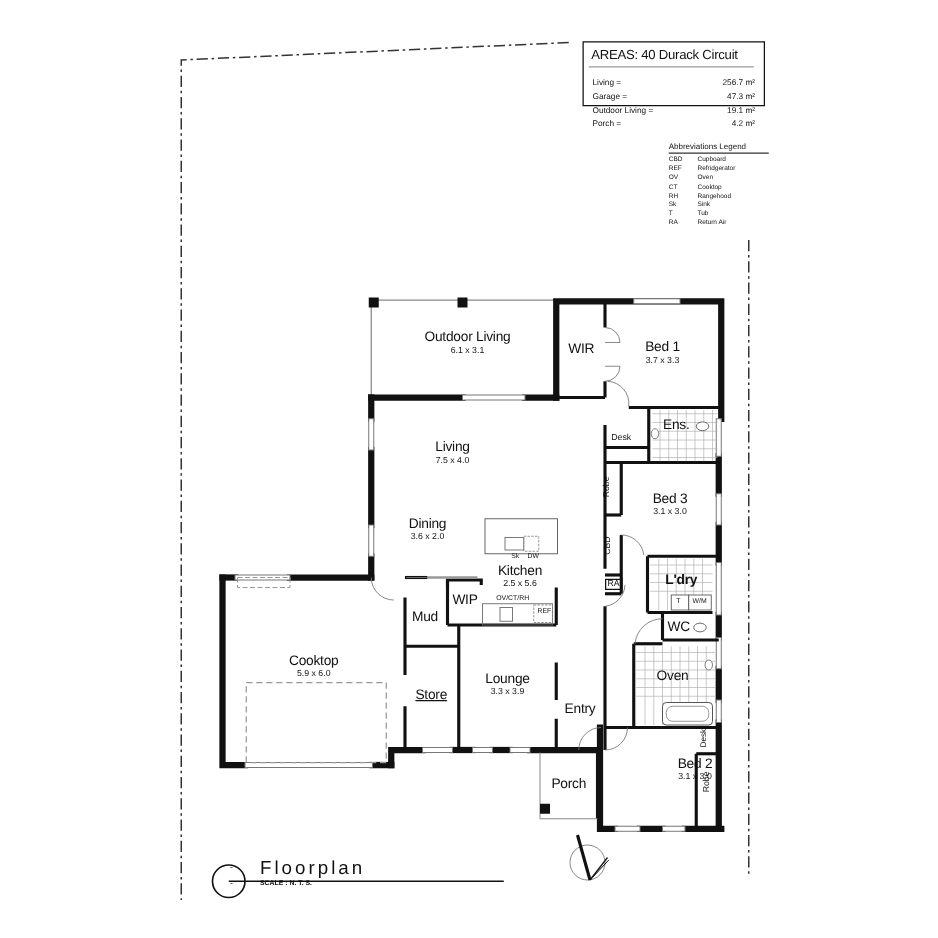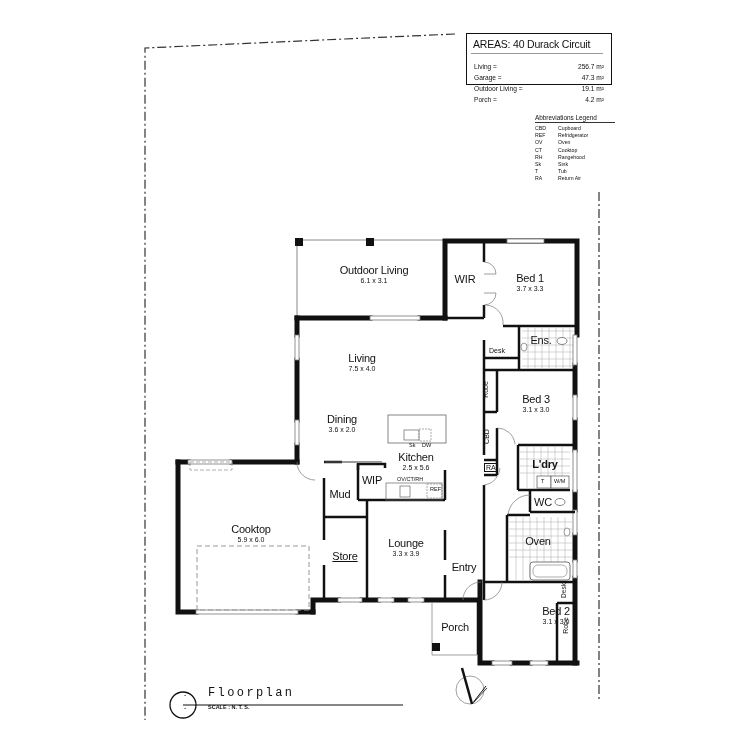--- a/index.html
+++ b/index.html
@@ -12,21 +12,21 @@
   .legend { position:absolute; left:535px; top:114px; width:80px; font-size:5.2px; }
   .legend-title { font-size:6.4px; border-bottom:1px solid #333; padding-bottom:1px; margin-bottom:2px; }
   .legend-row { display:flex; height:7.2px; line-height:7.2px; }
   .legend-row .abbr { width:23px; }
   .room-label { position:absolute; text-align:center; transform:translateX(-50%); white-space:nowrap; }
   .room-name { font-size:11px; line-height:12px; letter-spacing:-0.2px; }
   .room-dim { font-size:7px; line-height:9px; }
   .small-label { position:absolute; font-size:6px; white-space:nowrap; }
   .vert-label { position:absolute; font-size:7px; transform:rotate(-90deg); transform-origin:center; white-space:nowrap; }
   .title-block { position:absolute; left:170px; top:686px; }
-  .floorplan-title { position:absolute; left:38px; top:0px; font-size:12px; letter-spacing:2.4px;font-family:Liberation Mono, monospace; }
+  .floorplan-title { position:absolute; left:38px; top:0px; font-size:15px; letter-spacing:2.4px; }
   .scale-label { position:absolute; left:38px; top:18px; font-size:5.5px; font-weight:bold; white-space:nowrap; }
   .circle-top { position:absolute; left:14px; top:5px; font-size:7px; }
   .circle-bot { position:absolute; left:14px; top:18px; font-size:7px; }
 </style>
 </head>
 <body>
 
 <svg width="750" height="750" viewBox="0 0 750 750">
 
   <g fill="none" stroke="#333" stroke-width="1.2" stroke-dasharray="9,3,2,3">

